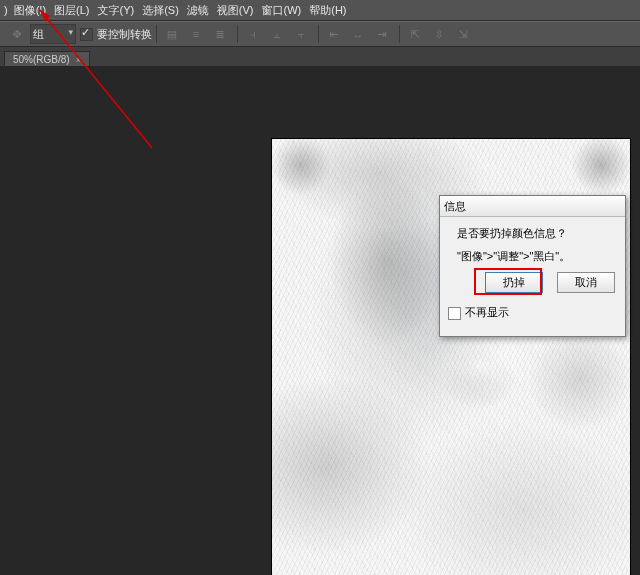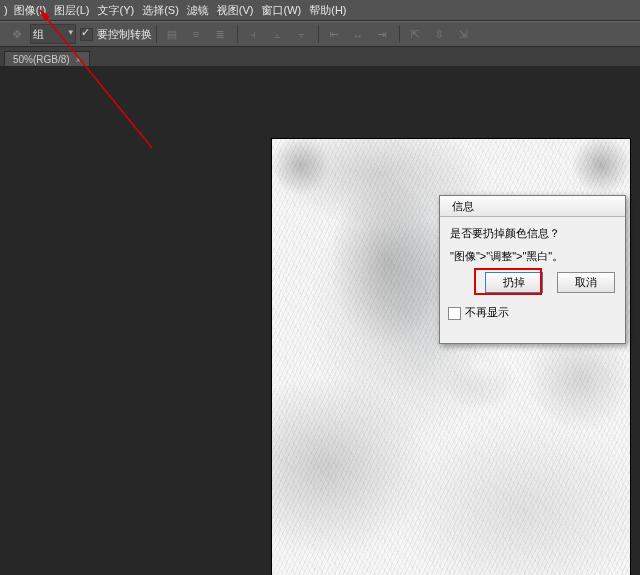--- a/index.html
+++ b/index.html
@@ -32,27 +32,27 @@
     radial-gradient(ellipse 40px 40px at 92% 6%,rgba(70,70,70,.35),transparent 75%),
     radial-gradient(ellipse 40px 40px at 8% 6%,rgba(70,70,70,.30),transparent 75%),
     linear-gradient(135deg,rgba(0,0,0,.04) 0 2px,transparent 2px 6px),
     #f7f7f7}
   .hatch{position:absolute;inset:0;background:
     repeating-linear-gradient(115deg,rgba(0,0,0,.05) 0 1px,transparent 1px 4px),
     repeating-linear-gradient(60deg,rgba(0,0,0,.035) 0 1px,transparent 1px 5px);mix-blend-mode:multiply}
   .hatch2{position:absolute;inset:0;background:
     repeating-linear-gradient(90deg,rgba(0,0,0,.04) 0 1px,transparent 1px 7px);opacity:.4}
   .dialog{position:absolute;left:439px;top:195px;width:185px;background:#f0f0f0;border:1px solid #7a7a7a;box-shadow:2px 2px 6px rgba(0,0,0,.4);font-size:11px;color:#000}
-  .dlg-title{background:linear-gradient(#fdfdfd,#e6e6e6);border-bottom:1px solid #b7b7b7;height:20px;display:flex;align-items:center;padding:0 12px}
-  .dlg-body{padding:8px 10px 4px 10px;line-height:1.5}
+  .dlg-title{background:linear-gradient(#fdfdfd,#e6e6e6);border-bottom:1px solid #b7b7b7;height:20px;display:flex;align-items:center;padding:0 4px}
+  .dlg-body{padding:8px 10px 4px 17px;line-height:1.5}
   .dlg-btns{display:flex;justify-content:flex-end;gap:14px;padding:4px 10px 8px 20px}
   .btn{width:56px;height:19px;border:1px solid #8a8a8a;background:linear-gradient(#fefefe,#e4e4e4);font-size:11px;display:flex;align-items:center;justify-content:center;cursor:default}
   .btn.primary{border:1px solid #3c7fb1}
   .btn-hl{position:absolute;border:2px solid #e10000}
-  .dlg-ft{padding:4px 8px 23px 8px;display:flex;align-items:flex-end}
+  .dlg-ft{padding:4px 8px 16px 8px;display:flex;align-items:flex-end}
   .dlg-ft .chk2{width:11px;height:11px;border:1px solid #888;background:#fff;margin-right:4px}
   .red-arrow{position:absolute;pointer-events:none}
 </style>
 </head>
 <body>
 
 <div class="menubar">
   <span style="color:#e5e5e5;margin-right:2px">)</span>
   <span class="item">图像(I)</span>
   <span class="item">图层(L)</span>

